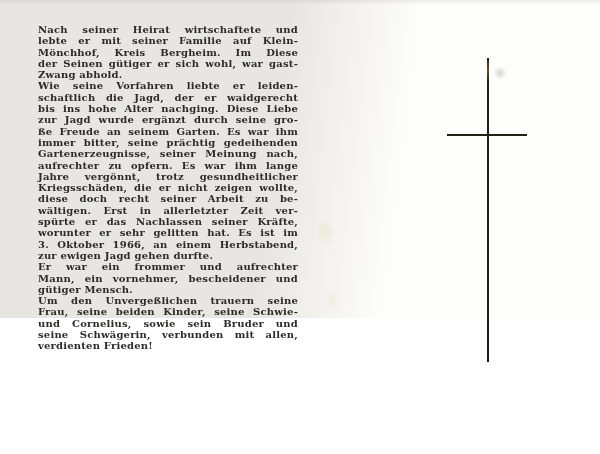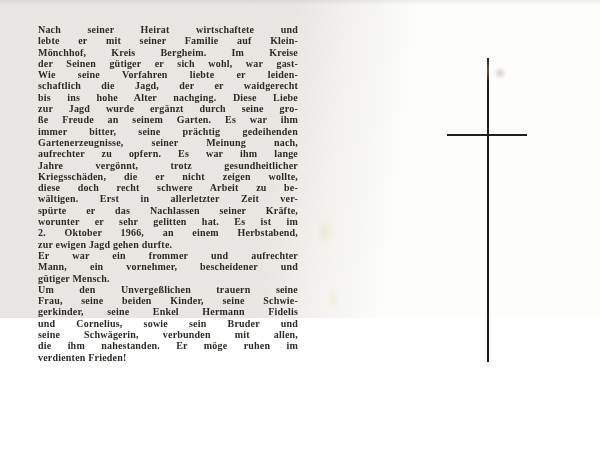--- a/index.html
+++ b/index.html
@@ -16,21 +16,20 @@
     position: relative;
     width: 600px;
     height: 318px;
     
     background: linear-gradient(97deg,
       var(--paper-left) 0%,
       var(--paper-left) 46%,
       #f2f1ee 55%,
       var(--paper-right) 66%,
       var(--paper-right) 100%);
-    font-family: Liberation Serif, serif;
   }
   
   .scan-page::before {
     content: "";
     position: absolute;
     inset: 0;
     pointer-events: none;
     background:
       radial-gradient(14px 22px at 325px 232px, rgba(228,220,170,0.35), rgba(228,220,170,0) 70%),
       radial-gradient(10px 16px at 333px 300px, rgba(230,222,175,0.30), rgba(230,222,175,0) 70%),
@@ -82,47 +81,46 @@
 </style>
 </head>
 <body>
 
 <div class="scan-page">
 
   <div class="text-block">
 
   <div class="line">Nach seiner Heirat wirtschaftete und</div>
       <div class="line">lebte er mit seiner Familie auf Klein-</div>
-      <div class="line">Mönchhof, Kreis Bergheim. Im Kreise</div>
+      <div class="line">Mönchhof, Kreis Bergheim. Im Diese</div>
       <div class="line">der Seinen gütiger er sich wohl, war gast-</div>
+      <div class="line para-end">Zwang abhold.</div>
       <div class="line">Wie seine Vorfahren liebte er leiden-</div>
       <div class="line">schaftlich die Jagd, der er waidgerecht</div>
       <div class="line">bis ins hohe Alter nachging. Diese Liebe</div>
       <div class="line">zur Jagd wurde ergänzt durch seine gro-</div>
       <div class="line">ße Freude an seinem Garten. Es war ihm</div>
       <div class="line">immer bitter, seine prächtig gedeihenden</div>
       <div class="line">Gartenerzeugnisse, seiner Meinung nach,</div>
       <div class="line">aufrechter zu opfern. Es war ihm lange</div>
       <div class="line">Jahre vergönnt, trotz gesundheitlicher</div>
       <div class="line">Kriegsschäden, die er nicht zeigen wollte,</div>
-      <div class="line">diese doch recht schwere Arbeit zu be-</div>
+      <div class="line">diese doch recht seiner Arbeit zu be-</div>
       <div class="line">wältigen. Erst in allerletzter Zeit ver-</div>
       <div class="line">spürte er das Nachlassen seiner Kräfte,</div>
       <div class="line">worunter er sehr gelitten hat. Es ist im</div>
-      <div class="line">2. Oktober 1966, an einem Herbstabend,</div>
+      <div class="line">3. Oktober 1966, an einem Herbstabend,</div>
       <div class="line para-end">zur ewigen Jagd gehen durfte.</div>
       <div class="line">Er war ein frommer und aufrechter</div>
       <div class="line">Mann, ein vornehmer, bescheidener und</div>
       <div class="line para-end">gütiger Mensch.</div>
       <div class="line">Um den Unvergeßlichen trauern seine</div>
       <div class="line">Frau, seine beiden Kinder, seine Schwie-</div>
-      <div class="line">gerkinder, seine Enkel Hermann Fidelis</div>
       <div class="line">und Cornelius, sowie sein Bruder und</div>
       <div class="line">seine Schwägerin, verbunden mit allen,</div>
-      <div class="line">die ihm nahestanden. Er möge ruhen im</div>
       <div class="line para-end">verdienten Frieden!</div>
     </div>
 
   <div class="cross">
     <div class="cross-vertical"></div>
     <div class="cross-horizontal"></div>
   </div>
 
 </div>
 

